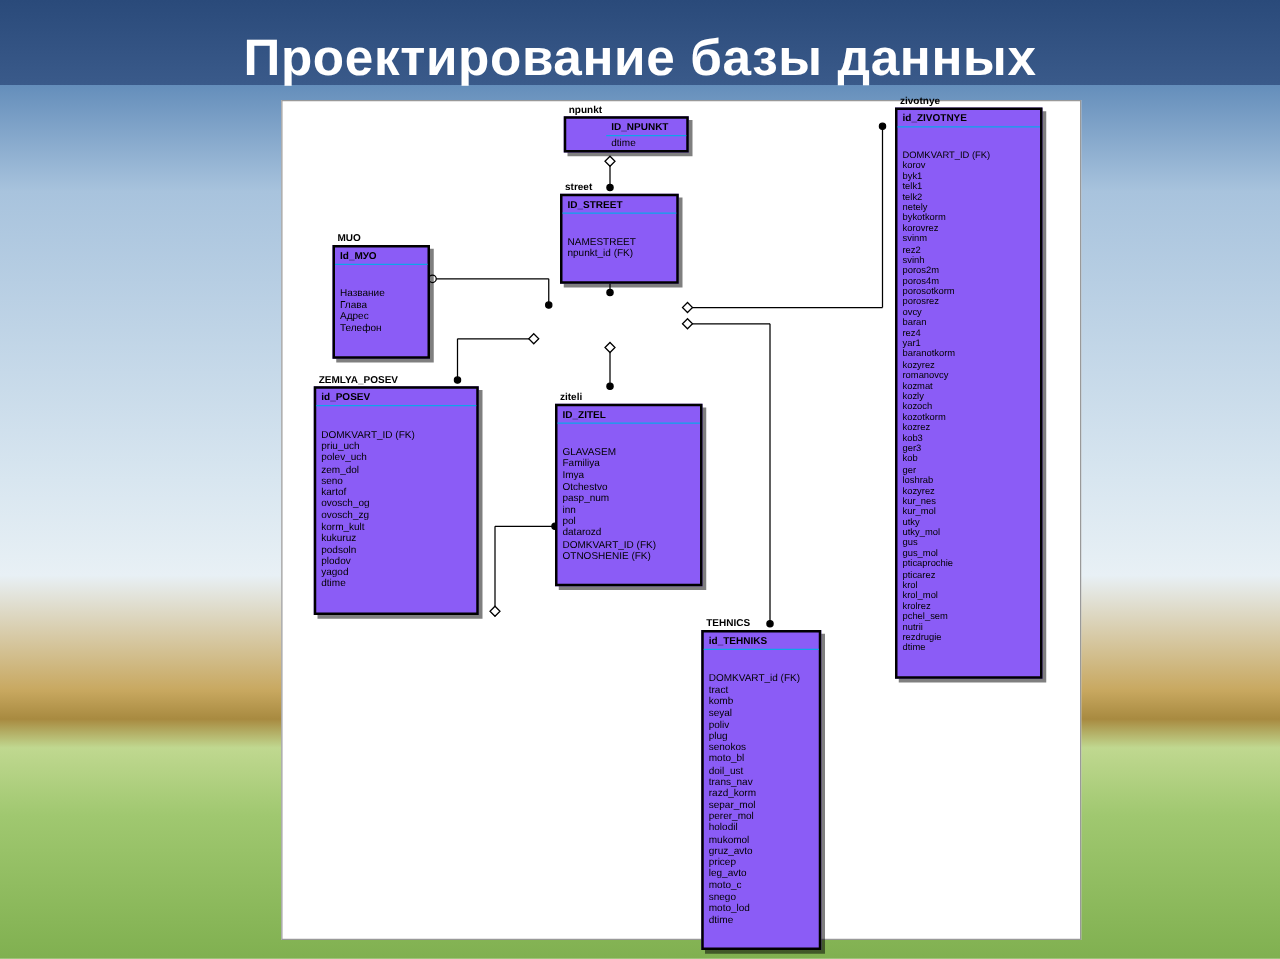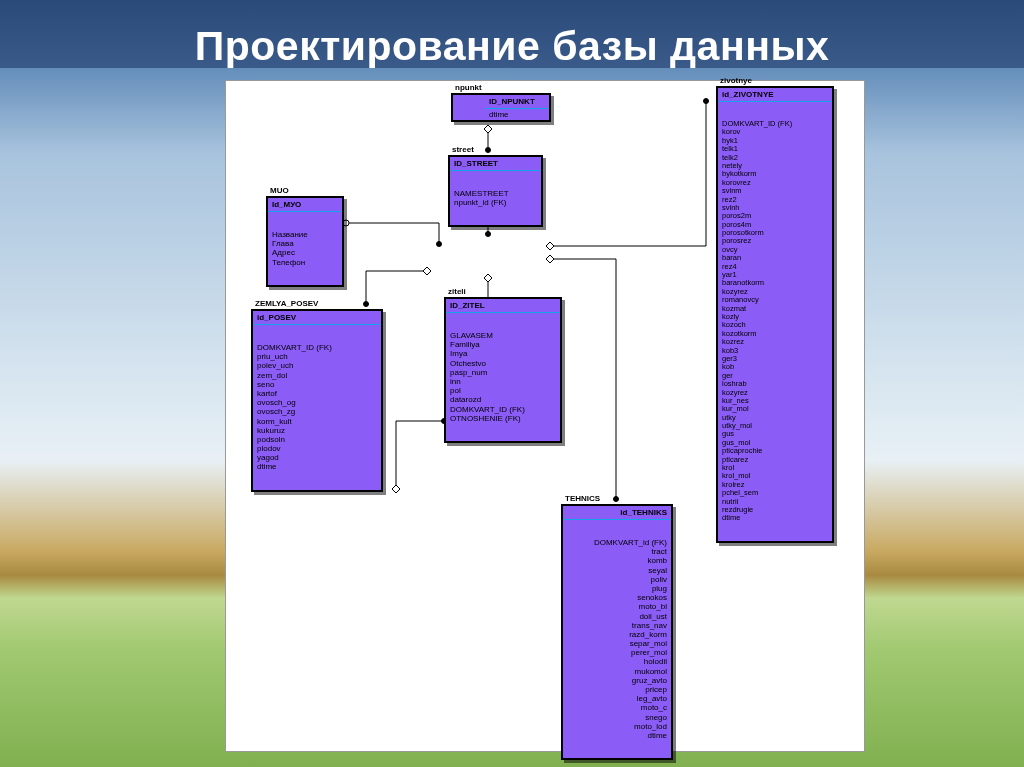--- a/index.html
+++ b/index.html
@@ -177,39 +177,39 @@
       <div>ovosch_zg</div>
       <div>korm_kult</div>
       <div>kukuruz</div>
       <div>podsoln</div>
       <div>plodov</div>
       <div>yagod</div>
       <div>dtime</div>
     </div>
   </div>
 
-  <div class="entity" style="left:218px; top:216px; width:118px;">
+  <div class="entity" style="left:218px; top:242px; width:118px;">
     <div class="entity-title">ziteli</div>
     <div class="key-row">ID_ZITEL</div>
     <div class="attr-block">
       <div>GLAVASEM</div>
       <div>Familiya</div>
       <div>Imya</div>
       <div>Otchestvo</div>
       <div>pasp_num</div>
       <div>inn</div>
       <div>pol</div>
       <div>datarozd</div>
       <div>DOMKVART_ID (FK)</div>
       <div>OTNOSHENIE (FK)</div>
     </div>
   </div>
 
 
-  <div class="entity" style="left:335px; top:423px; width:112px;text-align:right;">
+  <div class="entity" style="left:335px; top:423px; width:96px;">
     <div class="entity-title">TEHNICS</div>
     <div class="key-row">id_TEHNIKS</div>
     <div class="attr-block">
       <div>DOMKVART_id (FK)</div>
       <div>tract</div>
       <div>komb</div>
       <div>seyal</div>
       <div>poliv</div>
       <div>plug</div>
       <div>senokos</div>

